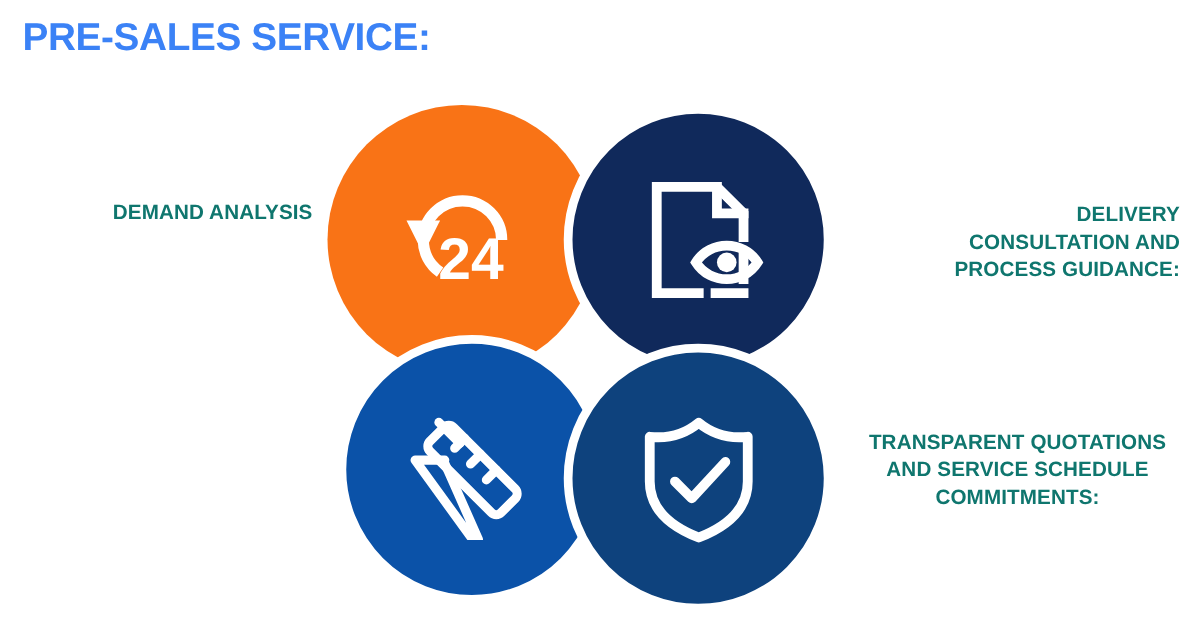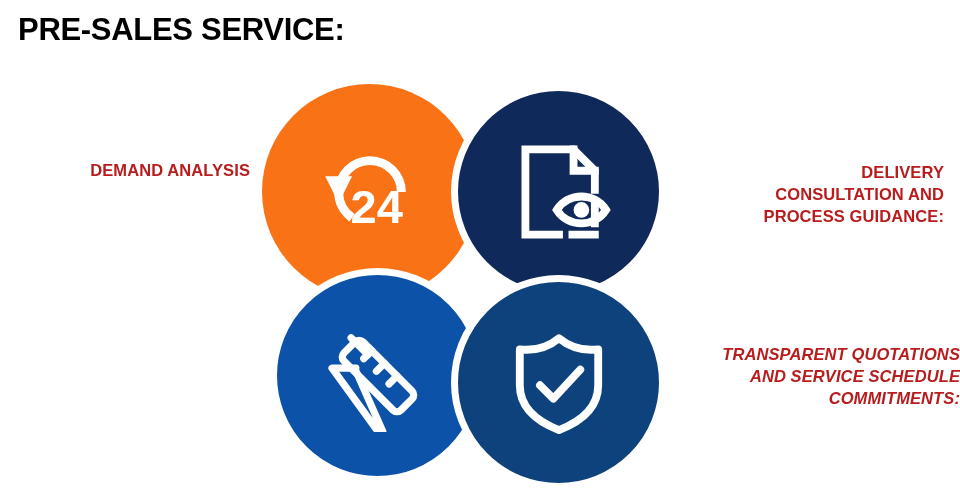--- a/index.html
+++ b/index.html
@@ -23,21 +23,21 @@
   }
 
   
   #page-title {
     position: absolute;
     left: 18px;
     top: 12px;
     font-size: 31px;
     font-weight: bold;
     letter-spacing: -0.3px;
-    color: #000000;
+    color: #3b82f6;
     white-space: nowrap;
   }
 
   
   #circle-cluster {
     position: absolute;
     left: 262px;
     top: 84px;
     width: 404px;
     height: 406px;
@@ -84,27 +84,27 @@
     width: 112px;
     height: 112px;
     display: block;
   }
 
   
   .side-label {
     position: absolute;
     font-size: 16.5px;
     font-weight: bold;
-    color: #b91c1c;
+    color: #0f766e;
     line-height: 1.32;
     letter-spacing: 0.1px;
     z-index: 6;
   }
   .side-label.right-aligned { text-align: right; }
-  .side-label.left-aligned  { text-align: right; font-style: italic; }
+  .side-label.left-aligned  { text-align: center; }
 
   #label-demand {
     left: 0px;  top: 160px;  width: 250px;
   }
   #label-sample {
     left: 0px;  top: 353px;  width: 250px;
   }
   #label-technical {
     left: 690px; top: 162px; width: 254px;
   }

